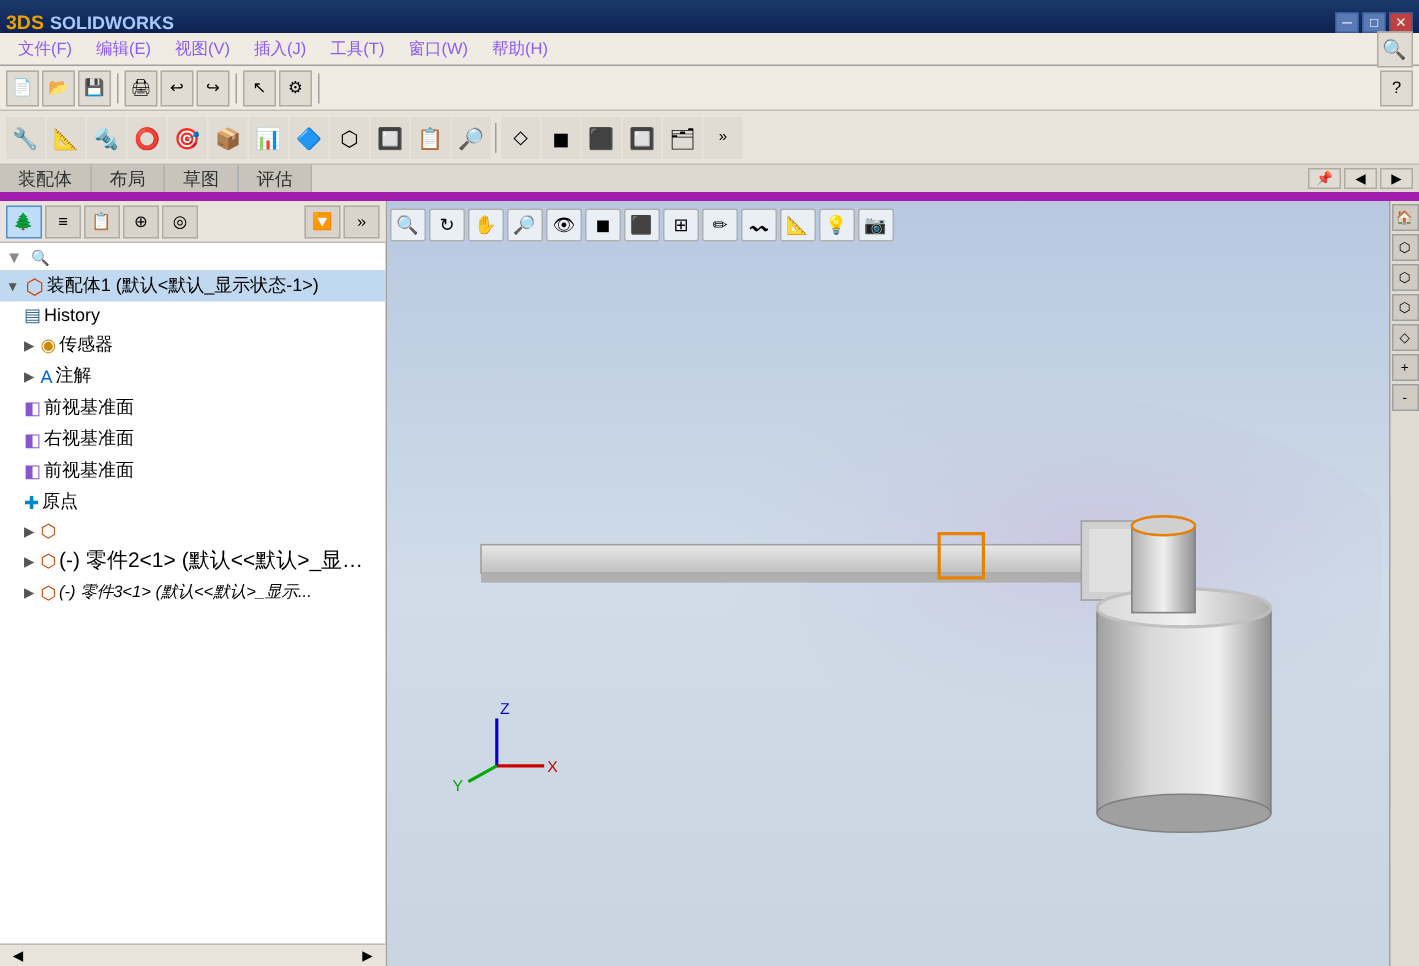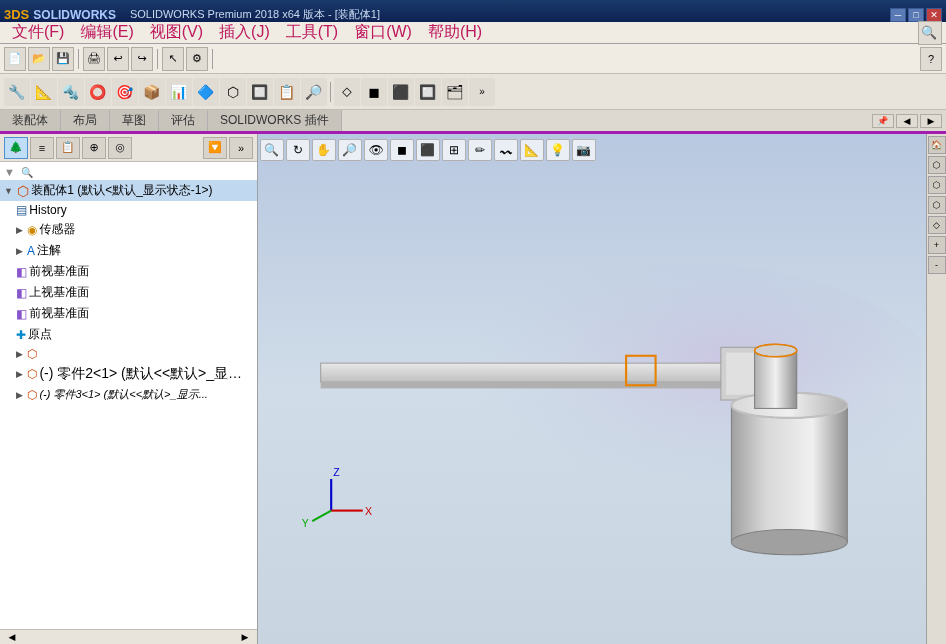--- a/index.html
+++ b/index.html
@@ -8,29 +8,29 @@
     
     #titlebar { height: 22px; background: linear-gradient(to bottom, #1a3a6b, #0d2252); display: flex; align-items: flex-end; justify-content: space-between; padding: 0 4px; }
     #titlebar-left { display: flex; align-items: center; gap: 6px; }
     #titlebar-logo { color: white; font-weight: bold; font-size: 11px; display: flex; align-items: center; gap: 4px; }
     #titlebar-logo .sw-logo { color: #e8a000; font-weight: 900; font-size: 13px; }
     #titlebar-controls { display: flex; gap: 2px; }
     .tb-ctrl { width: 16px; height: 14px; background: #5a7ab5; border: 1px solid #3a5a95; display: flex; align-items: center; justify-content: center; color: white; font-size: 9px; cursor: pointer; }
 
     
     #menubar { height: 22px; background: #f0ece4; display: flex; align-items: center; padding: 0 4px; border-bottom: 1px solid #a0a0a0; }
-    .menu-item { padding: 2px 8px; font-size: 16px; color: #be185d; cursor: pointer; white-space: nowrap; }
+    .menu-item { padding: 2px 8px; font-size: 11px; color: #8b5cf6; cursor: pointer; white-space: nowrap; }
     #menubar-right { margin-left: auto; display: flex; align-items: center; }
 
     
     #toolbar1 { height: 30px; background: #f0ece4; display: flex; align-items: center; padding: 0 4px; gap: 2px; border-bottom: 1px solid #c0bdb5; }
     #toolbar2 { height: 36px; background: #e8e4dc; display: flex; align-items: center; padding: 0 4px; gap: 1px; border-bottom: 1px solid #c0bdb5; }
 
     
-    #tabbar { height: 24px; background: #3b82f6; display: flex; align-items: stretch; border-bottom: 3px solid #a21caf; }
+    #tabbar { height: 24px; background: #3b82f6; display: flex; align-items: stretch; border-bottom: 6px solid #a21caf; }
     .tab { padding: 2px 12px; font-size: 12px; color: #333; cursor: pointer; display: flex; align-items: center; border-right: 1px solid #b0b0b0; white-space: nowrap; }
     .tab.active { background: white; border-bottom: 1px solid white; font-weight: bold; }
     .tab:not(.active) { background: #c8c4bc; }
 
     
     #main { display: flex; height: calc(644px - 22px - 22px - 30px - 36px - 24px); }
 
     
     #leftpanel { width: 258px; background: white; border-right: 1px solid #a0a0a0; display: flex; flex-direction: column; }
     #left-toolbar { height: 28px; background: #e8e4dc; display: flex; align-items: center; padding: 2px 4px; gap: 2px; border-bottom: 1px solid #c0bdb5; }
@@ -74,21 +74,20 @@
   </style>
 </head>
 <body>
 
 <div id="titlebar">
   <div id="titlebar-left">
     <div id="titlebar-logo">
       <span class="sw-logo">3DS</span>
       <span style="color:#aac8ff; font-size:12px;">SOLIDWORKS</span>
     </div>
-    <span style="color:#c8d8f0; font-size:11px; margin-left:8px;">SOLIDWORKS Premium 2018 x64 版本 - [装配体1]</span>
   </div>
   <div id="titlebar-controls">
     <div class="tb-ctrl">─</div>
     <div class="tb-ctrl">□</div>
     <div class="tb-ctrl" style="background:#c04040;">✕</div>
   </div>
 </div>
 
 <div id="menubar">
   <div class="menu-item">文件(F)</div>
@@ -174,21 +173,20 @@
   <div class="tb-btn2">
       <span>»</span>
     </div>
 </div>
 
 <div id="tabbar">
   <div class="tab">装配体</div>
   <div class="tab">布局</div>
   <div class="tab">草图</div>
   <div class="tab">评估</div>
-  <div class="tab">SOLIDWORKS 插件</div>
   <div style="flex:1; background:#ddd9d0;"></div>
   <div style="display:flex; align-items:center; gap:2px; padding:0 4px; background:#ddd9d0;">
     <div class="tb-btn" style="width:14px; height:14px; font-size:9px;">📌</div>
     <div class="tb-btn" style="width:14px; height:14px; font-size:9px;">◀</div>
     <div class="tb-btn" style="width:14px; height:14px; font-size:9px;">▶</div>
   </div>
 </div>
 
 <div id="main">
 
@@ -236,21 +234,21 @@
           <span class="tree-label">注解</span>
         </div>
 
         <div class="tree-item tree-indent1">
           <span style="color:#8855cc; font-size:12px;">◧</span>
           <span class="tree-label">前视基准面</span>
         </div>
 
         <div class="tree-item tree-indent1">
           <span style="color:#8855cc; font-size:12px;">◧</span>
-          <span class="tree-label">上视基准面</span>
+          <span class="tree-label">右视基准面</span>
         </div>
 
         <div class="tree-item tree-indent1">
           <span style="color:#8855cc; font-size:12px;">◧</span>
           <span class="tree-label">前视基准面</span>
         </div>
 
         <div class="tree-item tree-indent1">
           <span style="color:#0088cc; font-size:12px;">✚</span>
           <span class="tree-label">原点</span>

